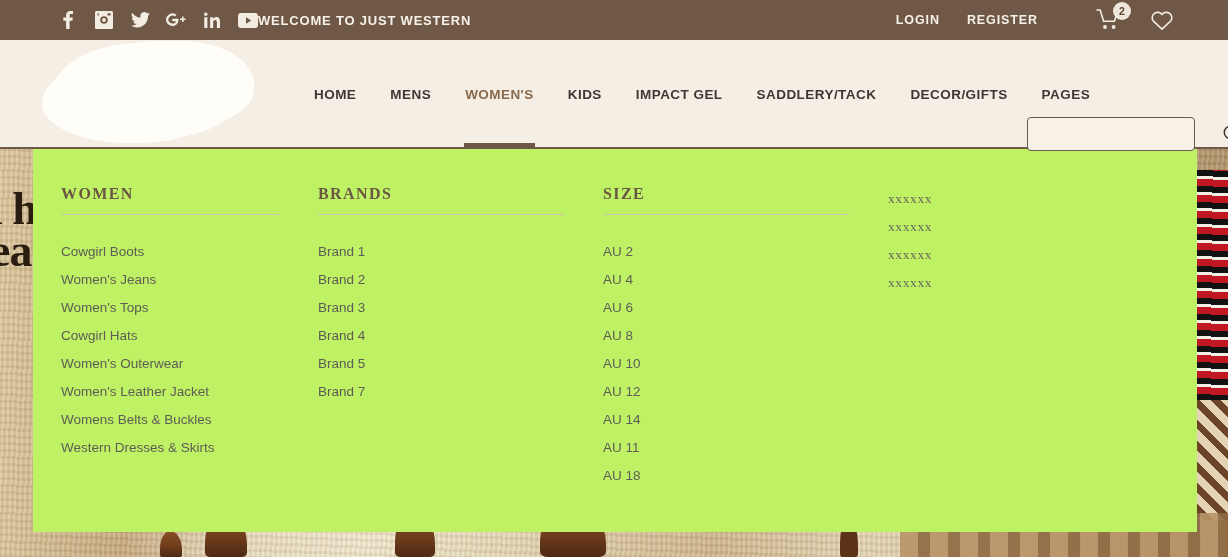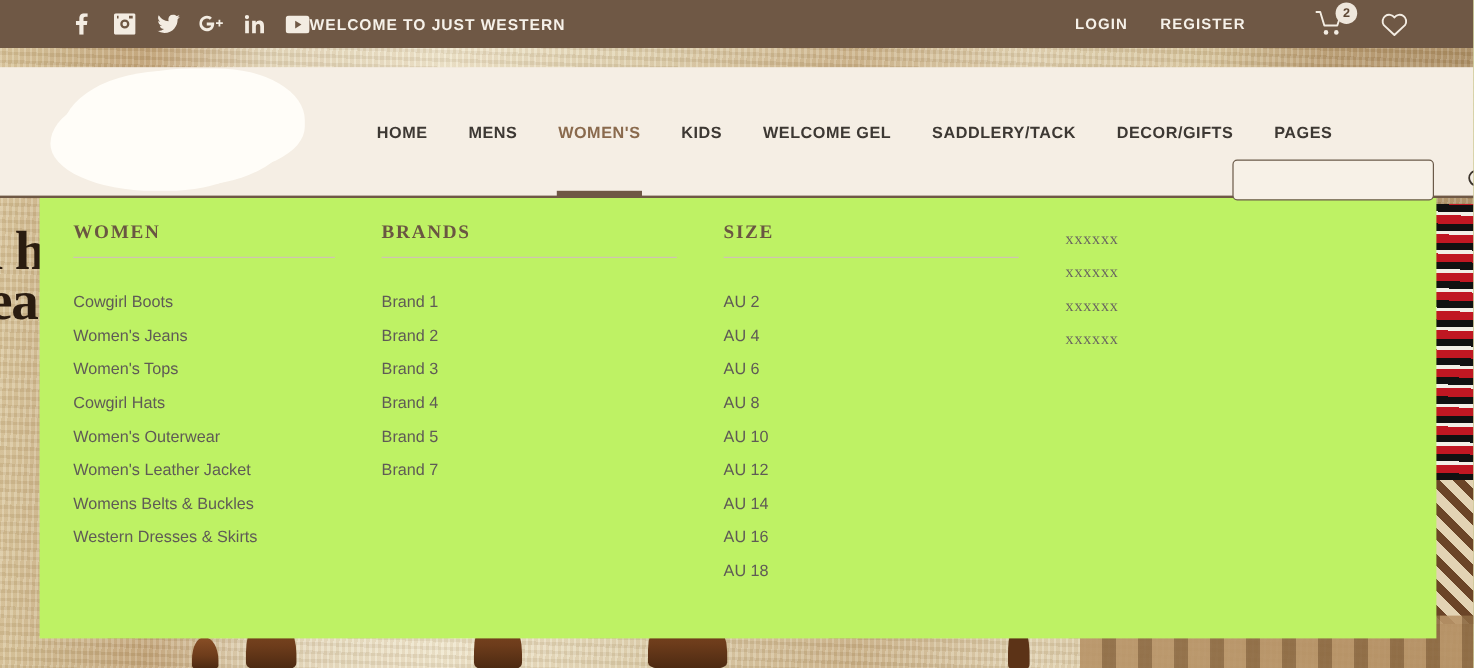--- a/index.html
+++ b/index.html
@@ -133,21 +133,21 @@
     border-radius: 50%;
     background: #efe7dc; color: #5d4632;
     font-size: 10.5px; font-weight: bold;
     display: flex; align-items: center; justify-content: center;
     line-height: 1;
   }
   .wish-wrap { margin-left: 28px; cursor: pointer; width: 24px; height: 22px; }
 
   
   .header {
-    position: absolute; left: 0; top: 56px;
+    position: absolute; left: 0; top: 40px;
     width: 1228px; height: 109px;
     background: #f5eee4;
     border-bottom: 2px solid #6f5845;
     z-index: 35;
     display: flex; align-items: center;
   }
   .logo {
     position: absolute; left: 52px; top: 3px;
     width: 188px; height: 96px;
     background: #fffdf8;
@@ -325,21 +325,21 @@
   </div>
 
   <div class="header">
     <div class="logo"></div>
 
     <nav class="nav">
       <div class="nav-item">HOME</div>
       <div class="nav-item">MENS</div>
       <div class="nav-item active">WOMEN'S</div>
       <div class="nav-item">KIDS</div>
-      <div class="nav-item">WELCOME GEL</div>
+      <div class="nav-item">IMPACT GEL</div>
       <div class="nav-item">SADDLERY/TACK</div>
       <div class="nav-item">DECOR/GIFTS</div>
       <div class="nav-item">PAGES</div>
     </nav>
 
     <div class="search-box">
       <input class="search-input" type="text" placeholder="" style="">
       <button class="search-btn">
         <svg width="20" height="20" viewBox="0 0 20 20">
           <circle cx="8.4" cy="8.4" r="6.1" fill="none" stroke="#3b342c" stroke-width="1.5"></circle>
@@ -380,21 +380,21 @@
     <div class="dd-col c3">
       <div class="dd-head">SIZE</div>
       <ul class="dd-list">
         <li>AU 2</li>
         <li>AU 4</li>
         <li>AU 6</li>
         <li>AU 8</li>
         <li>AU 10</li>
         <li>AU 12</li>
         <li>AU 14</li>
-        <li>AU 16</li>
+        <li>AU 11</li>
         <li>AU 18</li>
       </ul>
     </div>
 
     <div class="dd-col c4">
       <ul class="dd-list serif">
         <li>xxxxxx</li>
         <li>xxxxxx</li>
         <li>xxxxxx</li>
         <li>xxxxxx</li>

